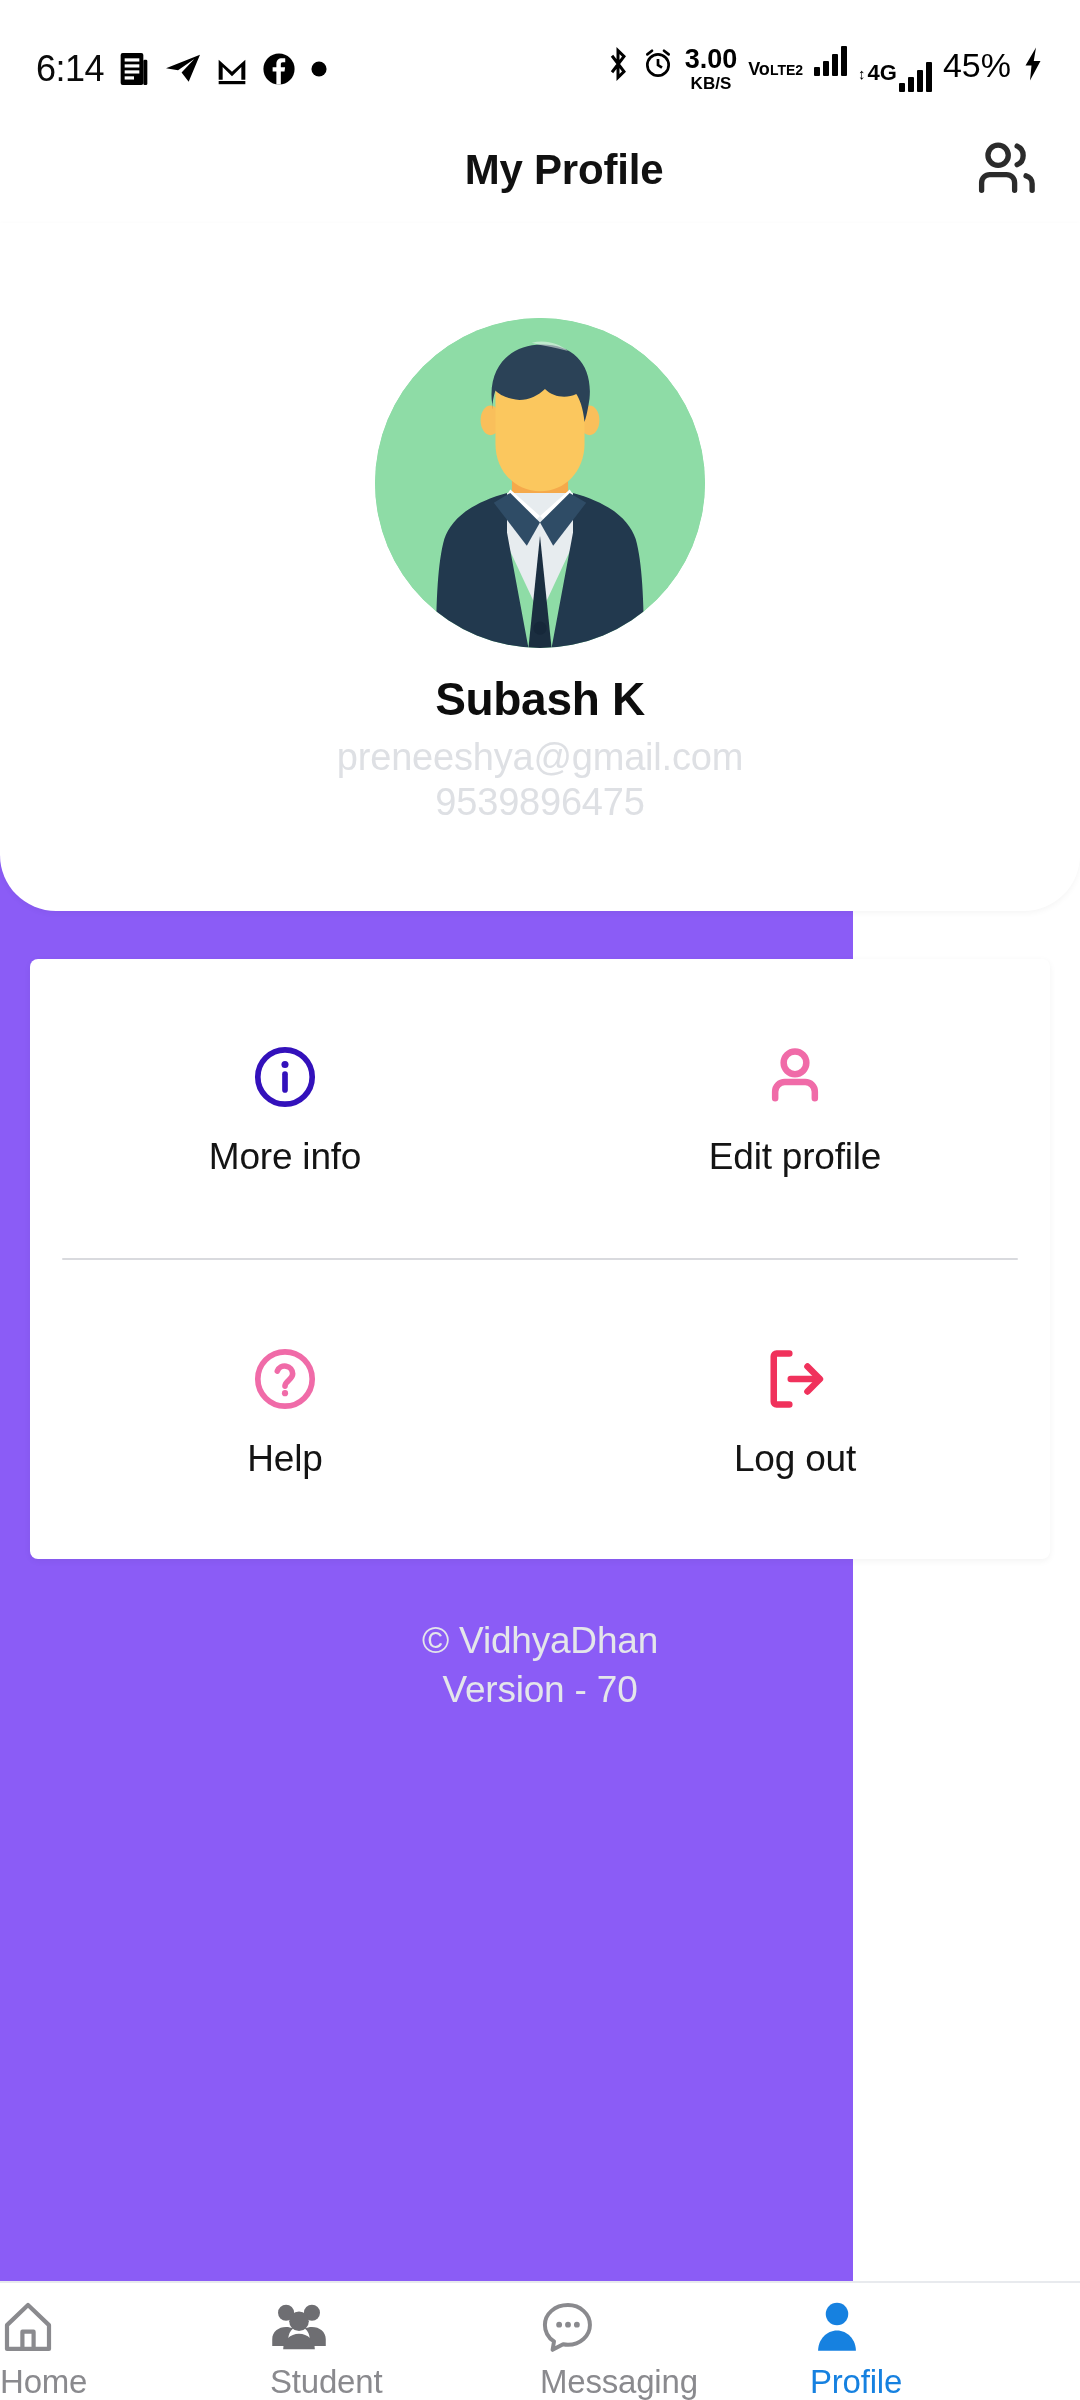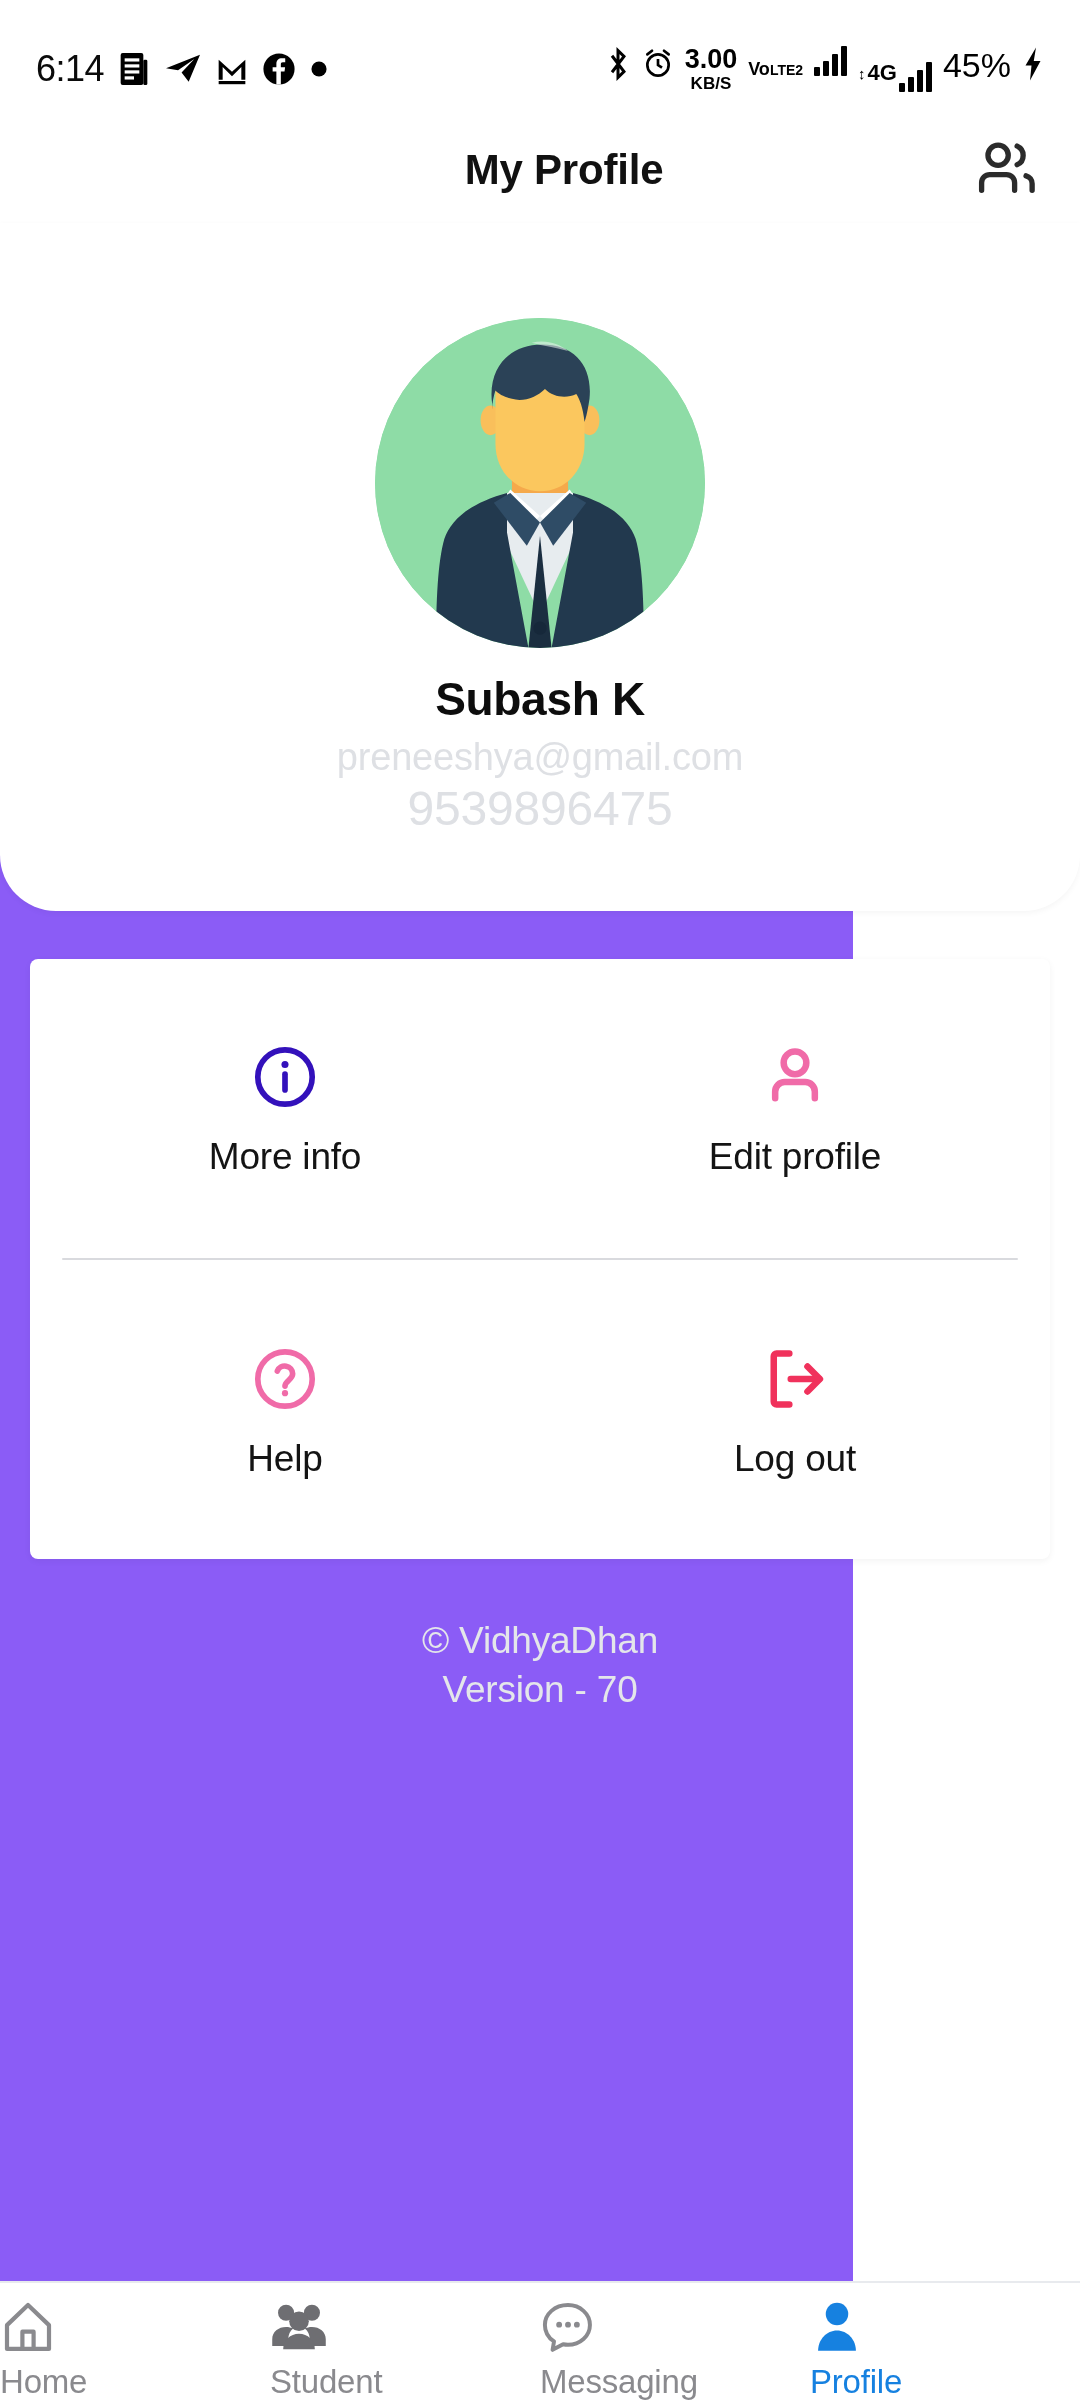--- a/index.html
+++ b/index.html
@@ -70,21 +70,21 @@
   }
   .avatar svg { display:block; width:100%; height:100%; }
   .profile-name {
     margin-top:24px; font-size:46px; font-weight:bold; color:#0d0d0d;
     letter-spacing:-0.3px;
   }
   .profile-email {
     margin-top:10px; font-size:38px; color:#DEE0E4; letter-spacing:-0.2px;
   }
   .profile-phone {
-    margin-top:2px; font-size:48px; color:#DEE0E4; letter-spacing:-0.2px;
+    margin-top:2px; font-size:38px; color:#DEE0E4; letter-spacing:-0.2px;
   }
 
   
   .actions-card {
     position:absolute; top:936px; left:30px; width:1020px; height:600px;
     background:#ffffff; border-radius:8px;
     box-shadow:0 2px 7px rgba(0,0,0,0.05);
     display:flex; flex-direction:column; justify-content:center;
   }
   .actions-row {

